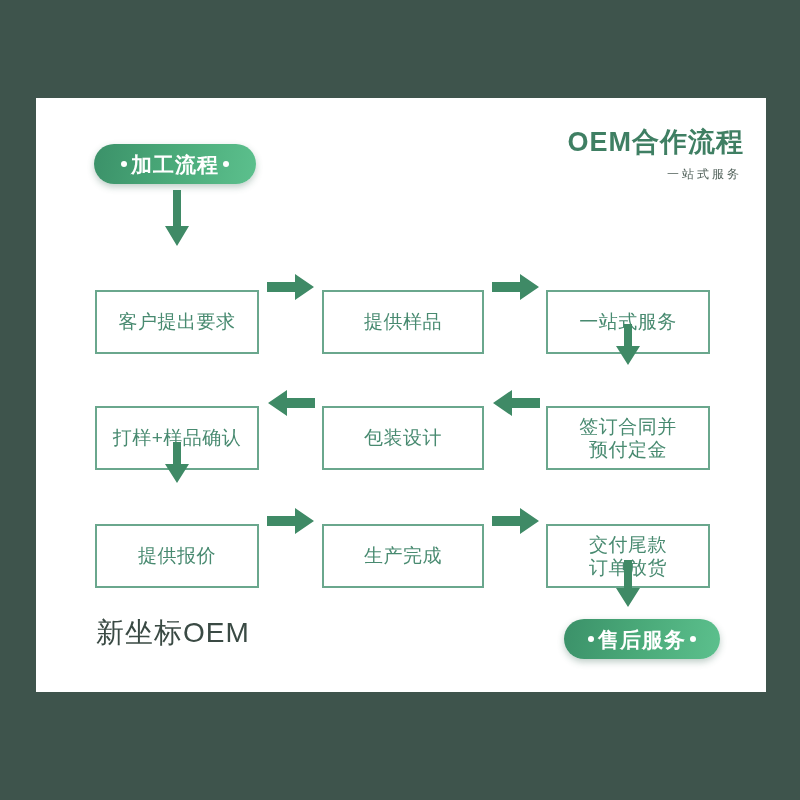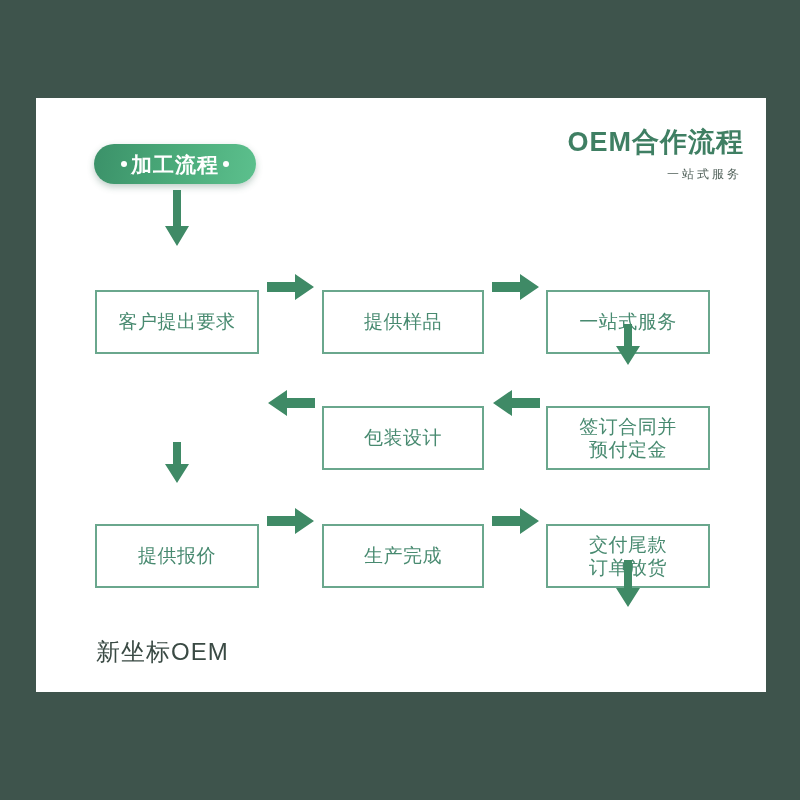--- a/index.html
+++ b/index.html
@@ -130,22 +130,22 @@
   .r3 { top: 390px; height: 64px; }
 
   
   .arrow { position: absolute; }
   .arrow svg { display: block; }
 
   
   .brand {
     position: absolute;
     left: 60px;
-    top: 538px;
-    font-size: 24px;
+    top: 516px;
+    font-size: 28px;
     color: #3a4a44;
     letter-spacing: 1px;
     white-space: nowrap;
   }
 </style>
 </head>
 <body>
 
 <div id="stage">
 
@@ -180,20 +180,21 @@
         </svg>
       </div>
       <div class="node c3 r1">一站式服务</div>
 
       <div class="arrow" style="left:579px; top:226px;">
         <svg width="26" height="42" viewBox="0 0 26 42" aria-hidden="true">
           <path d="M9 0 H17 V22 H25 L13 41 L1 22 H9 Z" fill="#3f8a66"></path>
         </svg>
       </div>
 
+      <div class="node c1 r2">打样+样品确认</div>
       <div class="arrow" style="left:231px; top:292px;">
         <svg width="48" height="26" viewBox="0 0 48 26" aria-hidden="true">
           <path d="M48 8 H20 V0 L1 13 L20 26 V18 H48 Z" fill="#3f8a66"></path>
         </svg>
       </div>
       <div class="node c2 r2">包装设计</div>
       <div class="arrow" style="left:456px; top:292px;">
         <svg width="48" height="26" viewBox="0 0 48 26" aria-hidden="true">
           <path d="M48 8 H20 V0 L1 13 L20 26 V18 H48 Z" fill="#3f8a66"></path>
         </svg>
@@ -221,18 +222,23 @@
       </div>
       <div class="node c3 r3">交付尾款
 订单放货</div>
 
       <div class="arrow" style="left:579px; top:462px;">
         <svg width="26" height="48" viewBox="0 0 26 48" aria-hidden="true">
           <path d="M9 0 H17 V28 H25 L13 47 L1 28 H9 Z" fill="#3f8a66"></path>
         </svg>
       </div>
 
+      <div class="pill" id="pill-end">
+        <span class="dot"></span>
+        <span class="pill-text">售后服务</span>
+        <span class="dot"></span>
+      </div>
 
       <div class="brand">新坐标OEM</div>
 
     </div>
   </div>
 </div>
 
 </body></html>

